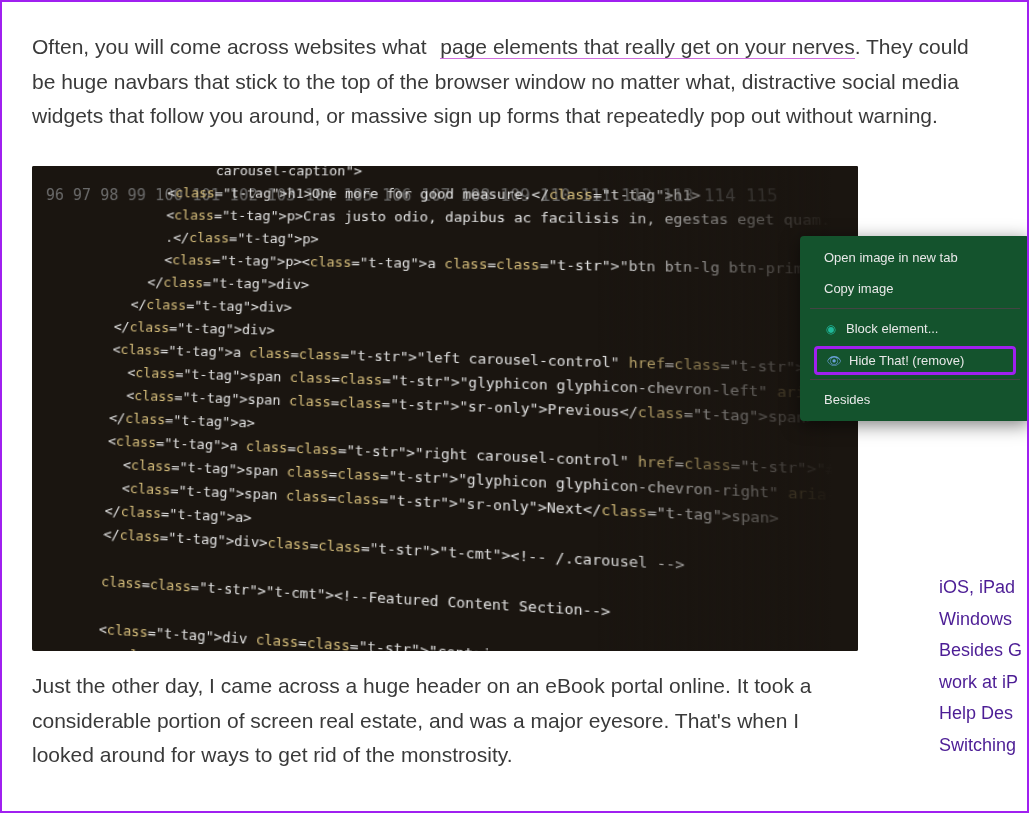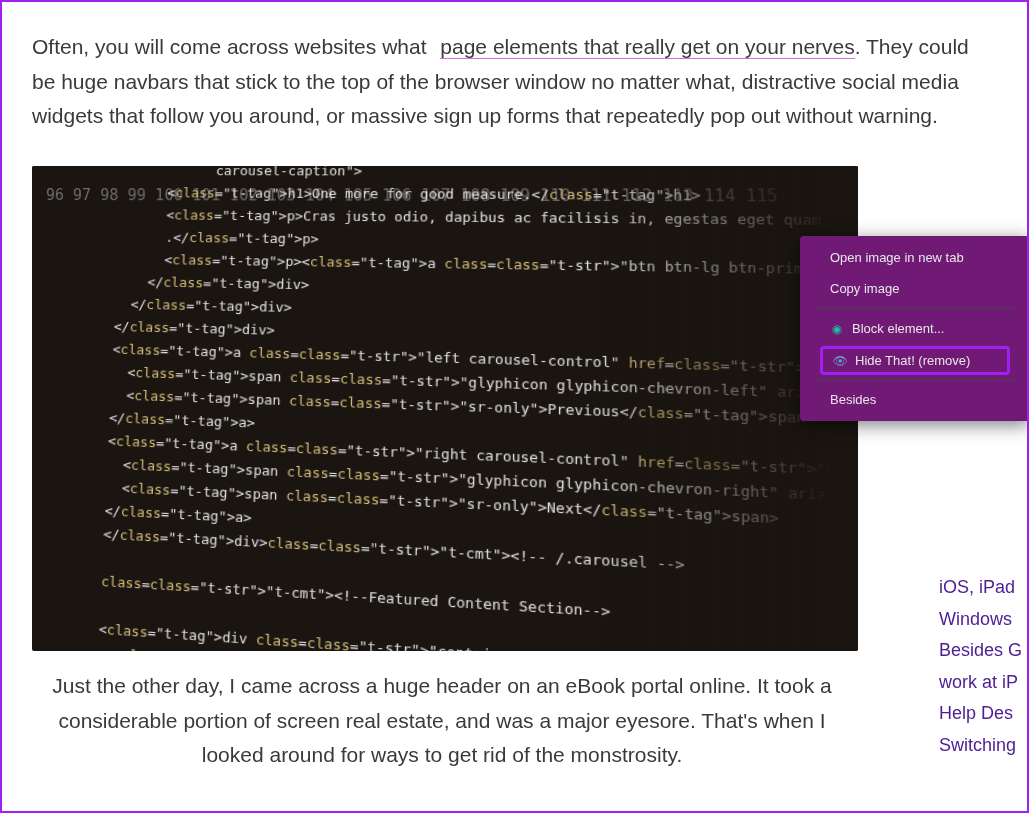--- a/index.html
+++ b/index.html
@@ -71,26 +71,26 @@
     position: absolute; left: 0; right: 0; top: 0; height: 40px;
     background: linear-gradient(180deg, #1a1510, transparent);
   }
 
   
   .ctx {
     position: absolute;
     left: 798px;
     top: 234px;
     width: 230px;
-    background: #701a75;
+    background: #14532d;
     color: #e8e8e8;
     font-size: 13px;
     border-radius: 4px;
     box-shadow: 0 4px 18px rgba(0,0,0,0.5);
-    padding: 6px 16px;
+    padding: 6px 10px;
     z-index: 20;
   }
   .ctx-item {
     padding: 8px 14px;
     display: flex;
     align-items: center;
     gap: 8px;
     cursor: default;
   }
   .ctx-sep { height: 1px; background: #444; margin: 4px 0; }
@@ -102,21 +102,20 @@
     padding: 4px 10px;
   }
 
   .second-para {
     padding: 0 30px;
     width: 880px;
     color: #3a3a3a;
     font-size: 21px;
     line-height: 1.65;
     font-weight: 300;
-    text-align: center;
   }
 
   .sidebar-text {
     position: absolute;
     right: -2px;
     top: 570px;
     font-size: 18px;
     line-height: 1.75;
     color: #4c1d95;
     text-align: left;

